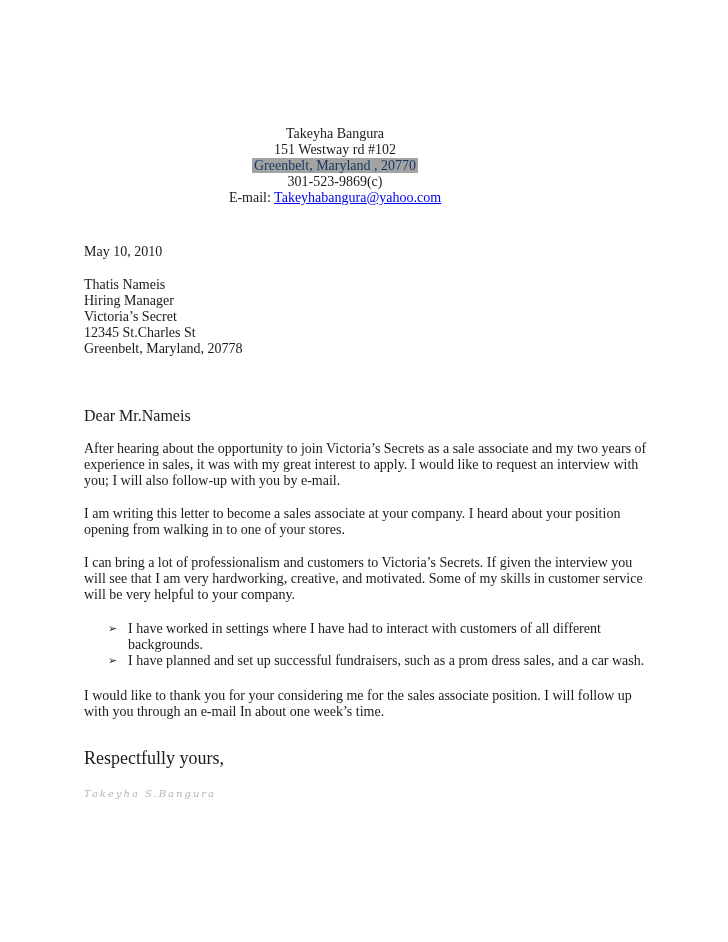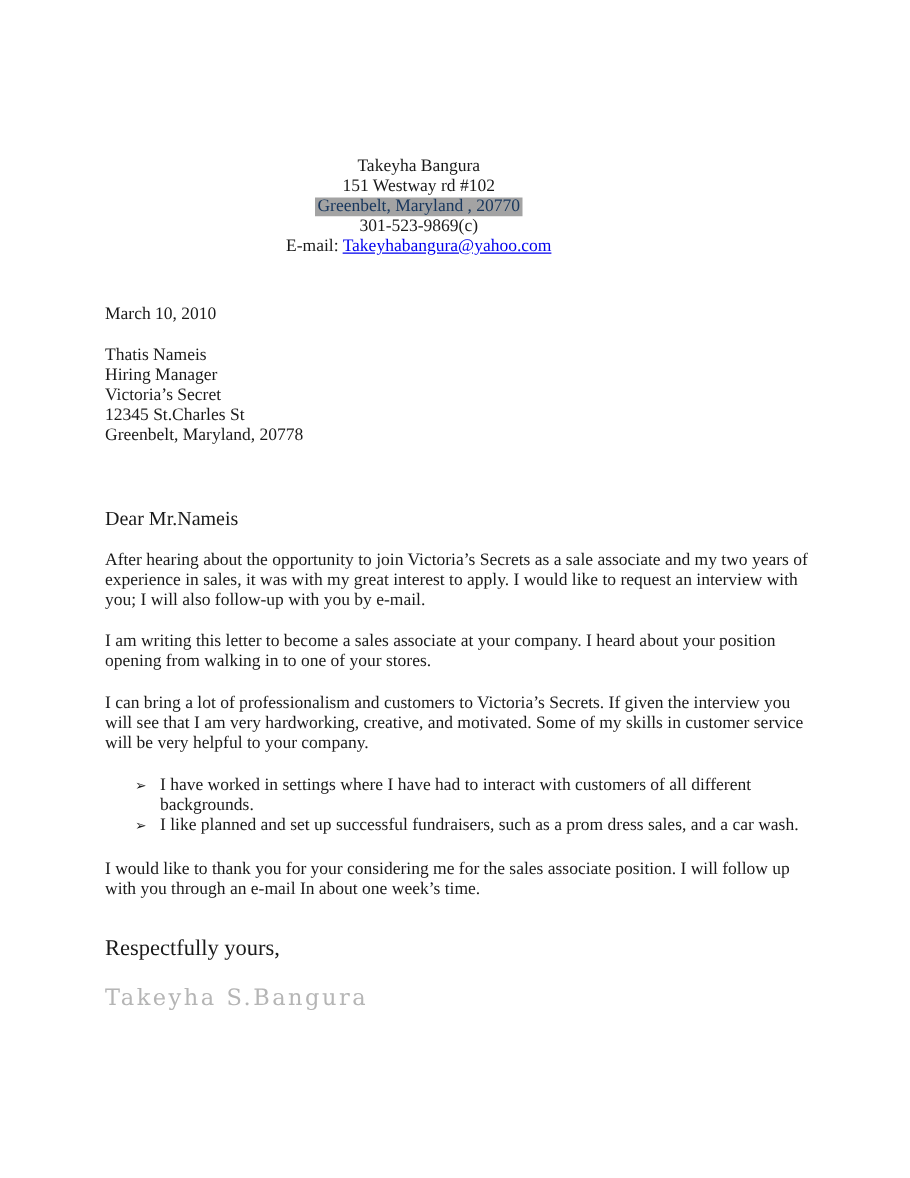--- a/index.html
+++ b/index.html
@@ -49,57 +49,58 @@
   .bullet-glyph {
     position: absolute; left: 24px; top: 0;
     font-family: "DejaVu Sans", sans-serif;
     font-size: 11px; line-height: 16px;
   }
   .closing { margin-top: 19px; }
   .valediction { margin-top: 30px; font-size: 18px; line-height: 16px; }
   .signature {
     margin-top: 22px;
     font-family: "DejaVu Serif", serif;
-    font-size: 18px;
+    font-style: italic;
+    font-size: 10px;
     letter-spacing: 2px;
     color: #b5b5b5;
   }
 </style>
 </head>
 <body>
 
 <div class="page">
 
   <div class="hdr">
     <div class="hline">Takeyha Bangura</div>
     <div class="hline">151 Westway rd #102</div>
     <div class="hline"><span class="cityhl">Greenbelt, Maryland , 20770</span></div>
     <div class="hline">301-523-9869(c)</div>
     <div class="hline"><span>E-mail: </span><a class="link">Takeyhabangura@yahoo.com</a></div>
   </div>
 
-  <div class="date">March 10, 2010</div>
+  <div class="date">May 10, 2010</div>
 
   <div class="recip">
     <div>Thatis Nameis</div>
     <div>Hiring Manager</div>
     <div>Victoria’s Secret</div>
     <div>12345 St.Charles St</div>
     <div>Greenbelt, Maryland, 20778</div>
   </div>
 
   <div class="salut">Dear Mr.Nameis</div>
 
   <p class="para">After hearing about the opportunity to join Victoria’s Secrets as a sale associate and my two years of experience in sales, it was with my great interest to apply. I would like to request an interview with you; I will also follow-up with you by e-mail.</p>
   <p class="para">I am writing this letter to become a sales associate at your company. I heard about your position opening from walking in to one of your stores.</p>
   <p class="para">I can bring a lot of professionalism and customers to Victoria’s Secrets. If given the interview you will see that I am very hardworking, creative, and motivated. Some of my skills in customer service will be very helpful to your company.</p>
 
   <ul class="bullets">
     <li><span class="bullet-glyph">➢</span><span>I have worked in settings where I have had to interact with customers of all different backgrounds.</span></li>
-    <li><span class="bullet-glyph">➢</span><span>I like planned and set up successful fundraisers, such as a prom dress sales, and a car wash.</span></li>
+    <li><span class="bullet-glyph">➢</span><span>I have planned and set up successful fundraisers, such as a prom dress sales, and a car wash.</span></li>
   </ul>
 
   <p class="para closing">I would like to thank you for your considering me for the sales associate position. I will follow up with you through an e-mail In about one week’s time.</p>
 
   <div class="valediction">Respectfully yours,</div>
 
   <div class="signature">Takeyha S.Bangura</div>
 
 </div>
 

